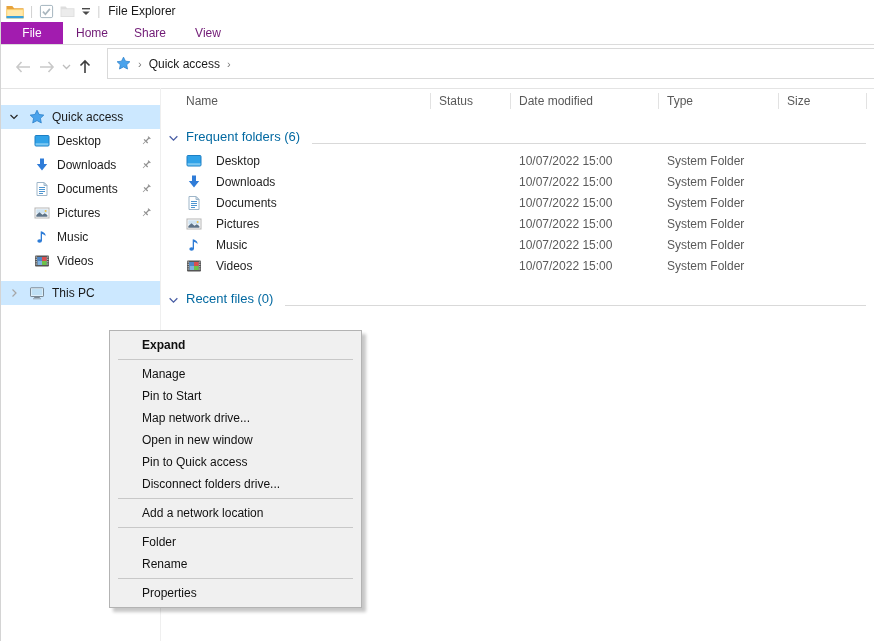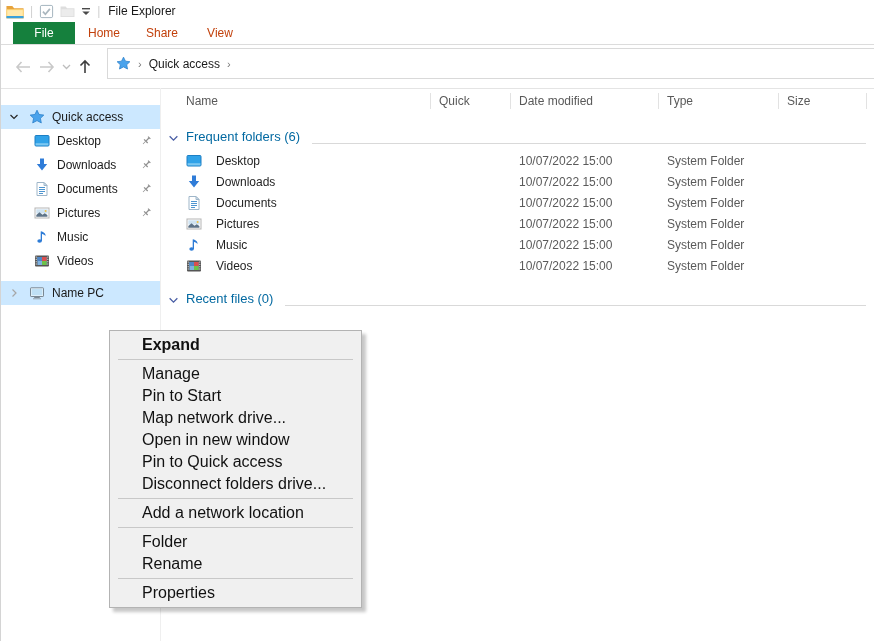--- a/index.html
+++ b/index.html
@@ -8,22 +8,22 @@
   .icon{display:inline-flex;align-items:center;justify-content:center;flex:none;}
   .icon svg{display:block;}
 
   
   .titlebar{height:22px;display:flex;align-items:center;padding-left:5px;gap:6px;font-size:12px;color:#1a1a1a;}
   .qat-sep{color:#d0d0d0;font-size:12px;line-height:1;}
   .win-title{margin-left:2px;}
 
   
   .tabbar{height:22px;display:flex;border-bottom:1px solid #dcdcdc;font-size:12px;}
-  .tab{width:58px;display:flex;align-items:center;justify-content:center;color:#c2410c;cursor:default;}
-  .tab-active{width:62px;background:#15803d;color:#fff;margin-left:12px;}
+  .tab{width:58px;display:flex;align-items:center;justify-content:center;color:#701a75;cursor:default;}
+  .tab-active{width:62px;background:#a21caf;color:#fff;}
 
   
   .navbar{height:43px;position:relative;border-bottom:1px solid #e4e4e4;}
   .nav-btns{position:absolute;left:0;top:0;height:100%;display:flex;align-items:center;padding-left:10px;}
   .nav-btn{width:24px;height:24px;display:flex;align-items:center;justify-content:center;}
   .addressbar{position:absolute;left:106px;right:0;top:3px;height:31px;border:1px solid #d9d9d9;border-right:none;display:flex;align-items:center;padding-left:8px;gap:7px;font-size:12px;color:#1a1a1a;background:#fff;box-sizing:border-box;}
   .crumb-chev{color:#777;font-size:11px;}
 
   
   .content{position:absolute;top:88px;left:0;right:0;bottom:0;display:flex;}
@@ -47,21 +47,21 @@
   .col-h::after{content:"";position:absolute;right:0;top:5px;height:16px;border-right:1px solid #e2e2e2;}
   .group-header{display:flex;align-items:flex-end;height:20px;margin:10px 8px 6px 0;font-size:13px;color:#0369a1;}
   .group-header .gchev{margin-left:7px;margin-right:7px;display:flex;}
   .group-header .gline{flex:1;border-top:1px solid #d9d9d9;margin-left:12px;}
   .file-row{height:21px;align-items:center;font-size:12px;color:#1f1f1f;cursor:default;}
   .cell{display:flex;align-items:center;height:100%;box-sizing:border-box;}
   .cell-name{padding-left:25px;gap:7px;}
   .cell-dim{color:#5a5a5a;padding-left:8px;}
 
   
-  .context-menu{position:absolute;left:108px;top:330px;width:253px;background:#f0f0f0;border:1px solid #b3b3b3;box-shadow:4px 4px 3px rgba(0,0,0,0.22);padding:3px 0;z-index:10;font-size:16px;box-sizing:border-box;}
+  .context-menu{position:absolute;left:108px;top:330px;width:253px;background:#f0f0f0;border:1px solid #b3b3b3;box-shadow:4px 4px 3px rgba(0,0,0,0.22);padding:3px 0;z-index:10;font-size:12px;box-sizing:border-box;}
   .menu-item{height:22px;display:flex;align-items:center;padding-left:32px;color:#111;cursor:default;}
   .menu-item.bold{font-weight:bold;}
   .menu-sep{border-top:1px solid #c8c8c8;margin:3px 8px;}
 </style>
 </head>
 <body>
 
 <div class="window">
 
   <div class="titlebar">
@@ -272,27 +272,27 @@
             </svg>
           </span>
           <span class="icon side-icon">
             <svg width="16" height="16" viewBox="0 0 16 16">
               <rect x="1.5" y="2.8" width="13" height="8.7" rx="0.6" fill="#eaf5fc" stroke="#7a8894"></rect>
               <rect x="2.6" y="3.9" width="10.8" height="6.4" fill="#bfe0f5"></rect>
               <rect x="5.2" y="12" width="5.6" height="1" fill="#7a8894"></rect>
               <rect x="4" y="13.2" width="8" height="1.1" fill="#9aa7b2"></rect>
             </svg>
           </span>
-          <span class="side-label">Name PC</span>
+          <span class="side-label">This PC</span>
         </div>
       </div>
     <div class="main">
       <div class="row-grid headers">
           <div class="col-h first">Name</div>
-          <div class="col-h">Quick</div>
+          <div class="col-h">Status</div>
           <div class="col-h">Date modified</div>
           <div class="col-h">Type</div>
           <div class="col-h">Size</div>
         </div>
       <div>
           <div class="group-header">
             <span class="icon gchev">
               <svg width="11" height="11" viewBox="0 0 10 10">
                 <path d="M1.5 3L5 6.5 8.5 3" stroke="#4a5fa5" stroke-width="1.2" fill="none"></path>
               </svg>

